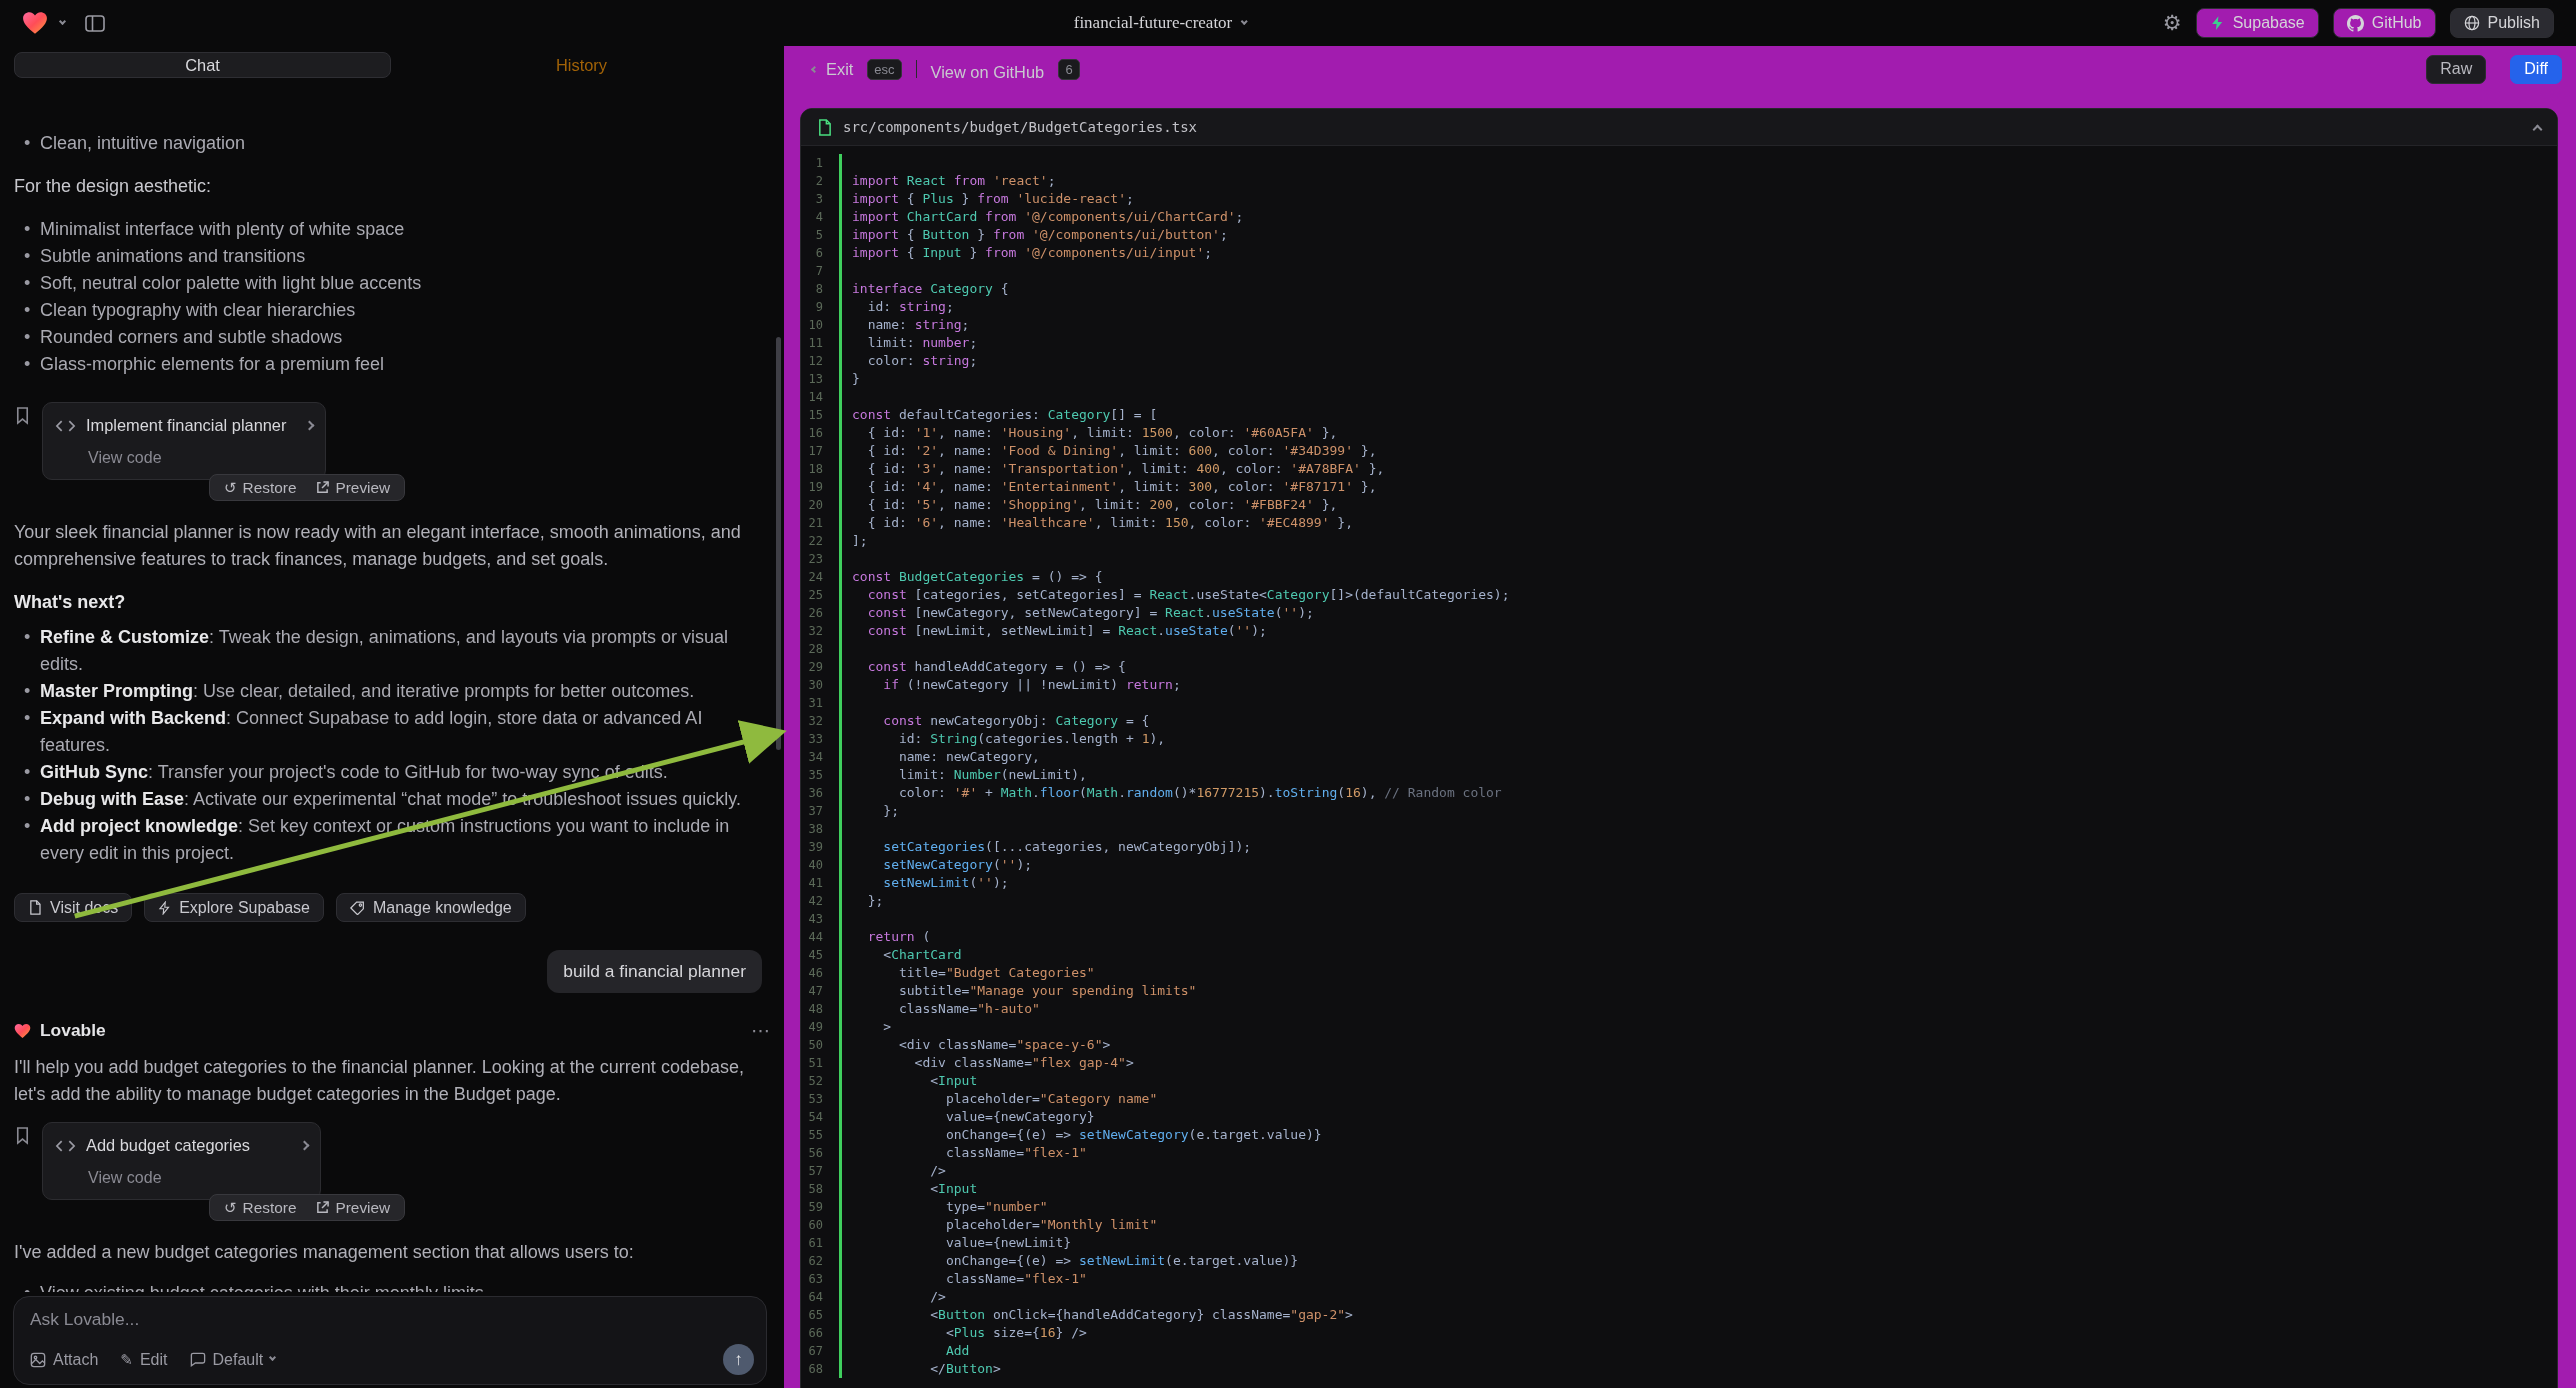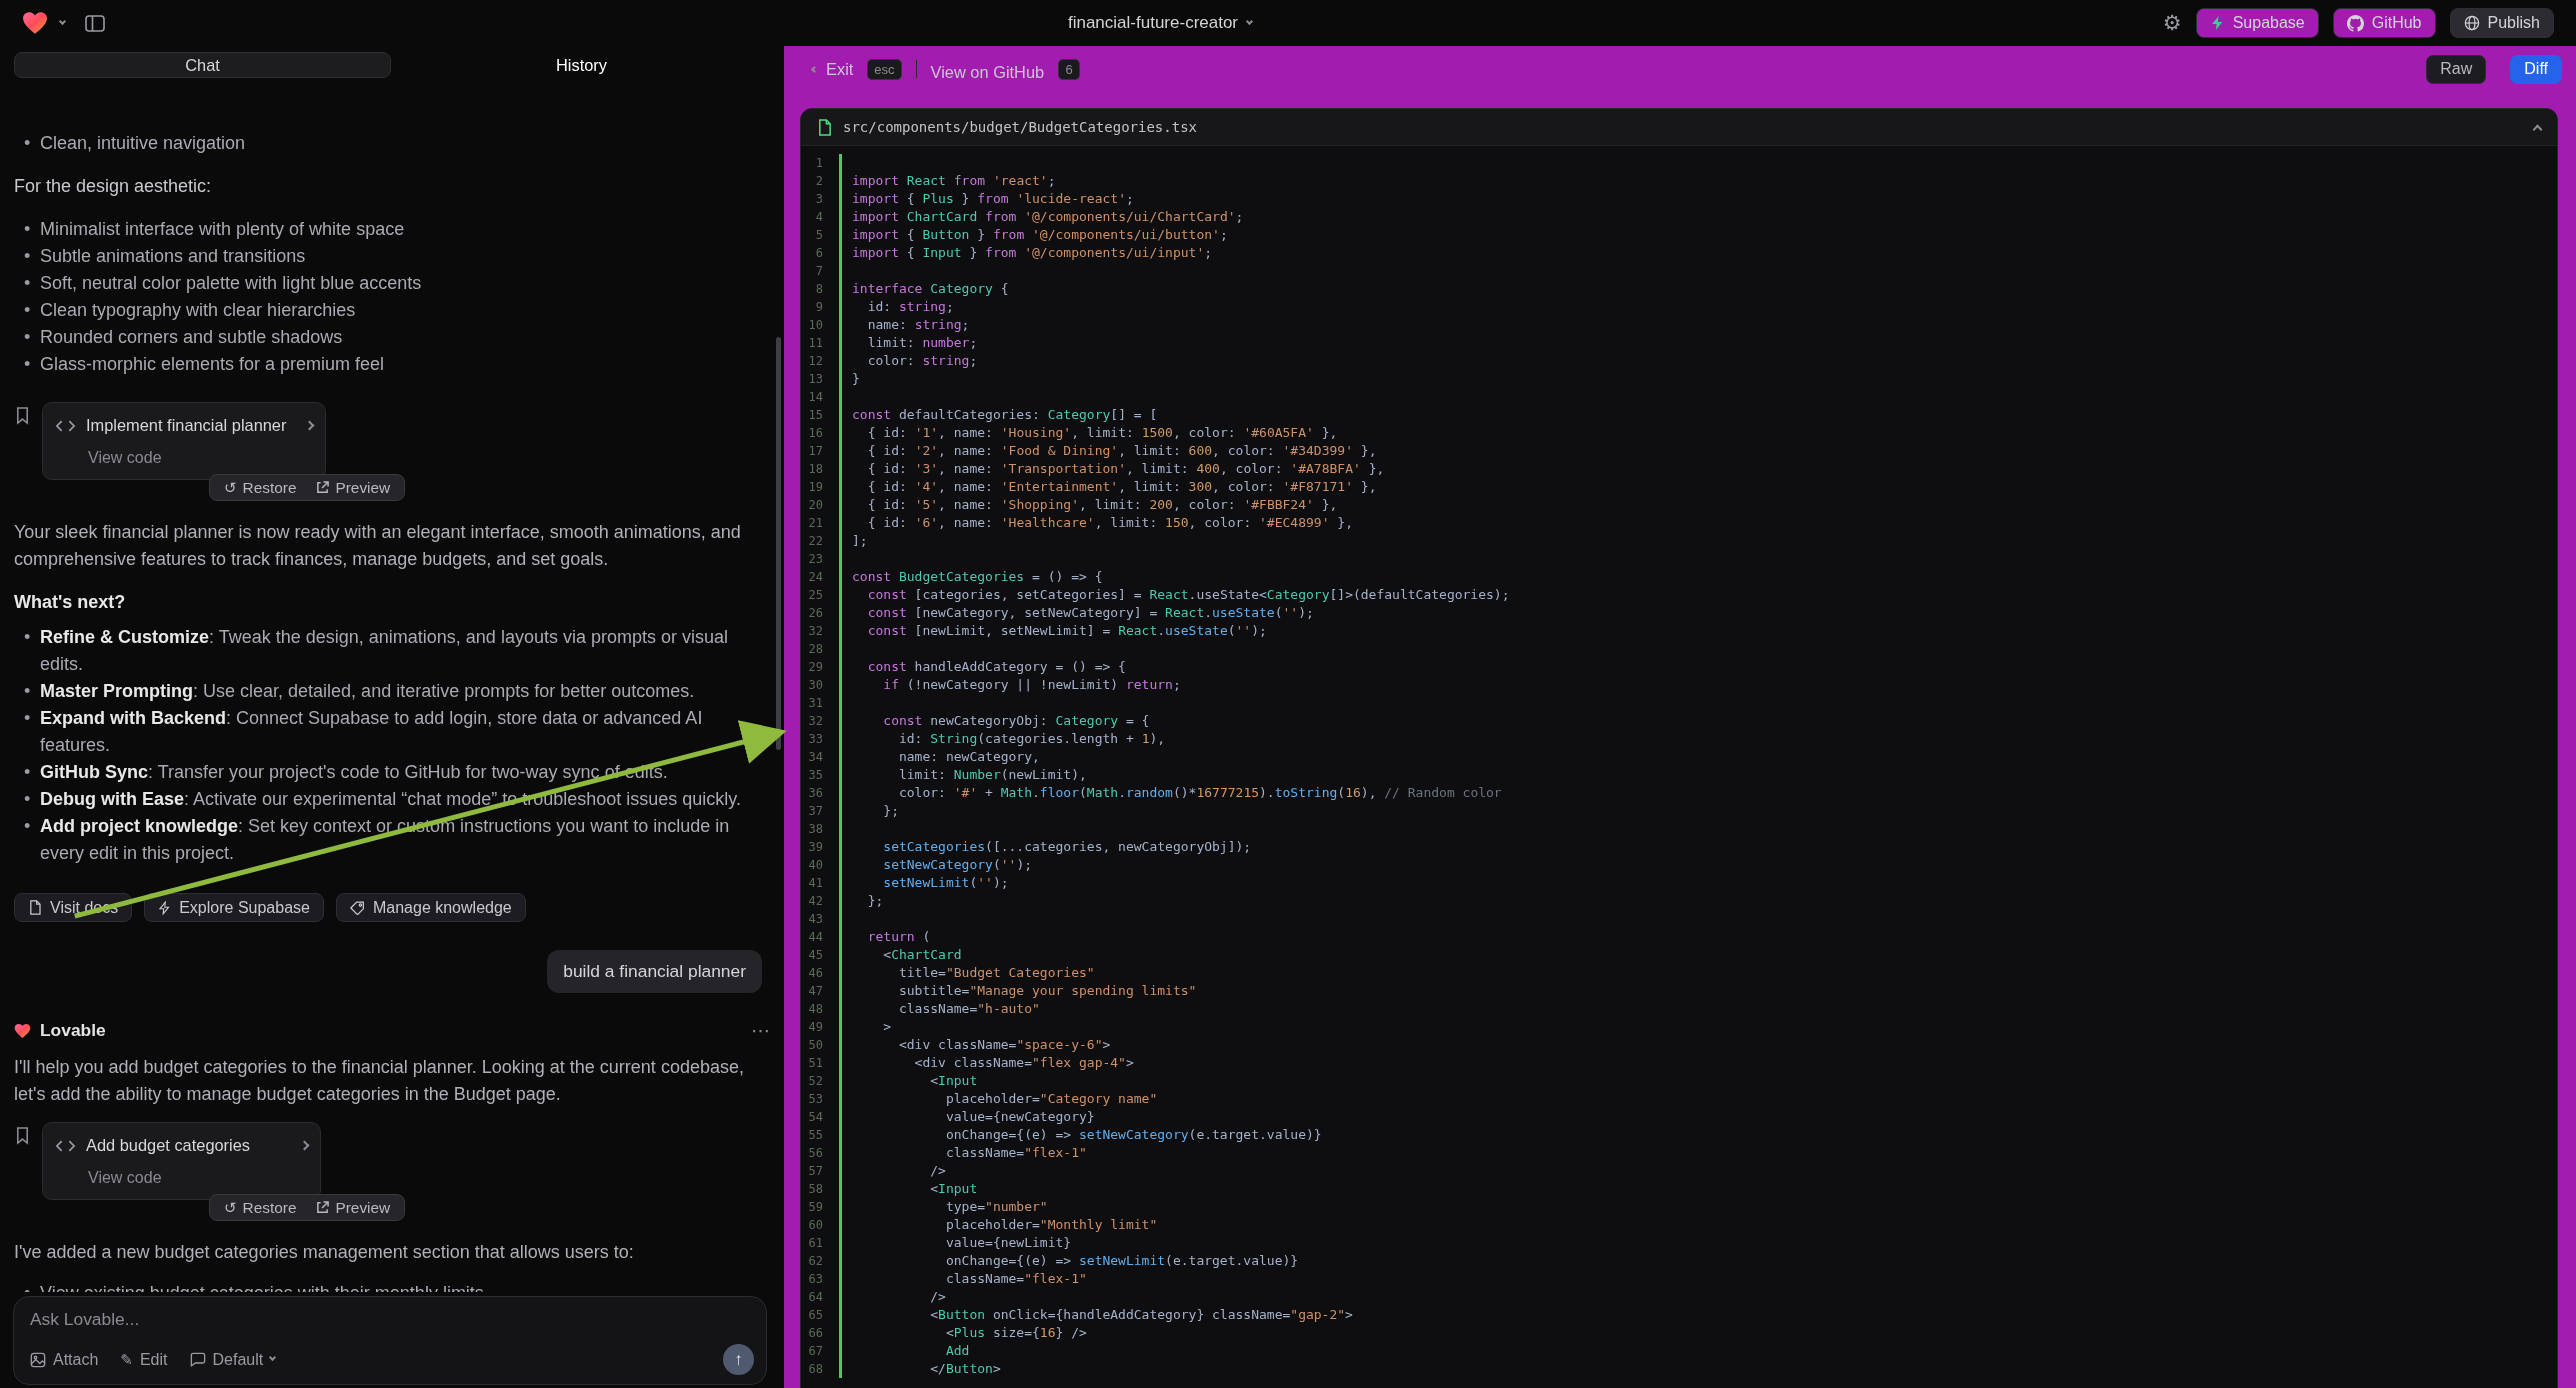--- a/index.html
+++ b/index.html
@@ -4,36 +4,36 @@
 <style>
   * { margin:0; padding:0; box-sizing:border-box; }
   html,body { width:2576px; height:1388px; overflow:hidden; }
   body { background:#0a0a0b; font-family:"Liberation Sans", sans-serif; color:#d4d4d8; }
   .app { position:relative; width:2576px; height:1388px; overflow:hidden; }
 
   
   .topbar { position:absolute; top:0; left:0; right:0; height:46px; display:flex; align-items:center; padding:0 22px; background:#0a0a0b; }
   .tb-left { display:flex; align-items:center; gap:12px; }
   .tb-center { position:absolute; left:1160px; transform:translateX(-50%); display:flex; align-items:center; gap:9px; cursor:pointer; }
-  .tb-center .title { font-size:17px; color:#d4d4d8; }
+  .tb-center .title { font-size:17px; color:#d4d4d8;font-family:Liberation Serif, serif; }
   .tb-right { margin-left:auto; display:flex; align-items:center; gap:14px; }
   .tb-btn { display:flex; align-items:center; gap:8px; height:30px; padding:0 13px; background:#a21caf; border:1px solid #2d2d32; border-radius:8px; font-size:16px; color:#d4d4d8; cursor:pointer; }
   .tb-btn.publish { background:#2b2b31; }
   .icon-gear::before { content:"\2699"; font-size:21px; color:#9a9aa3; }
   .chev { display:inline-block; width:7px; height:7px; border-right:2px solid currentColor; border-bottom:2px solid currentColor; color:#8a8a93; }
   .chev.down { transform:rotate(45deg); margin-top:-4px; }
   .chev.right { transform:rotate(-45deg); }
   .chev.left { transform:rotate(135deg); }
   .chev.up { transform:rotate(-135deg); margin-top:4px; }
   .chev.sm { width:5px; height:5px; }
 
   
   .chat-panel { position:absolute; top:46px; left:0; width:784px; bottom:0; padding:0 14px; }
   .tabs { display:flex; margin-top:6px; height:26px; gap:2px; }
-  .tab { flex:1; display:flex; align-items:center; justify-content:center; font-size:16.4px; color:#ffffff; border-radius:8px; border:1px solid transparent; cursor:pointer; }
+  .tab { flex:1; display:flex; align-items:center; justify-content:center; font-size:16.4px; color:#a16207; border-radius:8px; border:1px solid transparent; cursor:pointer; }
   .tab.active { background:#1d1d20; border-color:#2e2e33; color:#d8d8dc; }
   .chat-scroll { position:absolute; top:80px; left:14px; right:14px; bottom:96px; overflow:hidden; font-size:18px; line-height:27px; color:#b0b0b8; }
   .chat-list { list-style:none; }
   .chat-list li { position:relative; padding-left:26px; color:#aaaab2; }
   .chat-list li::before { content:"\2022"; position:absolute; left:10px; color:#9a9aa3; }
   .chat-list li b { color:#e8e8ea; font-weight:700; }
   .para { color:#b0b0b8; }
   .heading { color:#c9c9cf; }
   .bold-heading { color:#e8e8ea; font-weight:700; }
 

